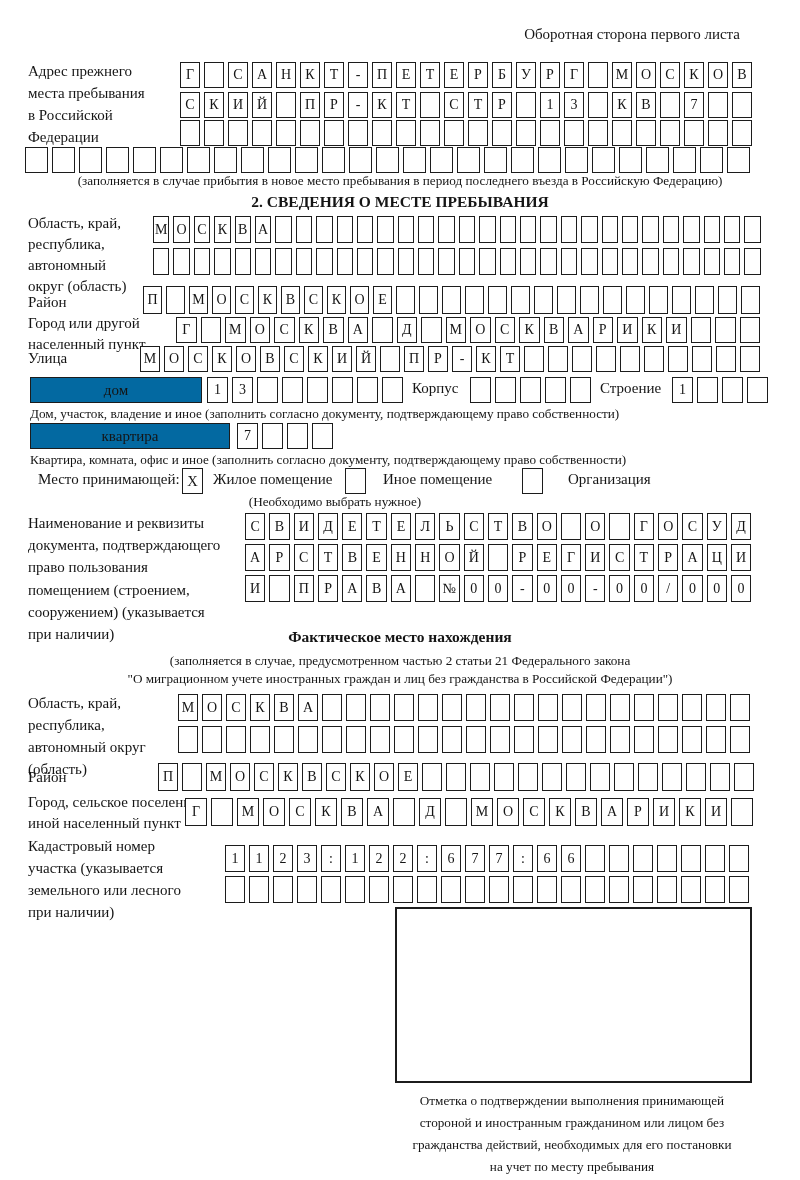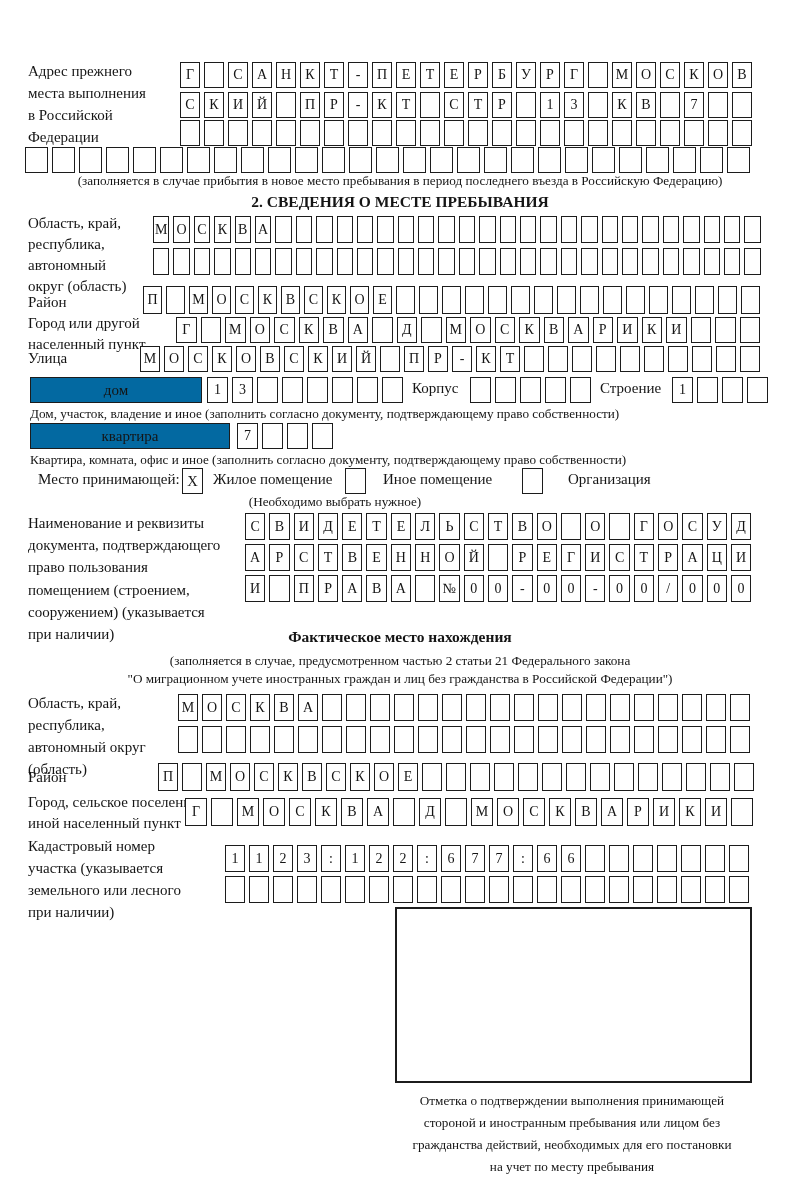--- a/index.html
+++ b/index.html
@@ -32,24 +32,25 @@
   .inlinelabel{position:absolute;font-size:15px;white-space:nowrap;}
   .checkbox{position:absolute;width:21px;height:26px;border:1.6px solid #1c1c1c;box-sizing:border-box;
             display:flex;align-items:center;justify-content:center;font-size:14.5px;background:#fff;}
   .stamp{position:absolute;border:2px solid #1c1c1c;box-sizing:border-box;background:#fff;}
 </style>
 </head>
 <body>
 
 <div class="page">
 
+  <div class="abs" style="top:26px;left:0;width:740px;text-align:right;font-size:15px;">Оборотная сторона первого листа</div>
 
   <div class="abs label" style="left:28px;top:60px;width:150px;">
       <div>Адрес прежнего</div>
-      <div>места выполнения</div>
+      <div>места пребывания</div>
       <div>в Российской</div>
       <div>Федерации</div>
     </div>
   <div class="cells c-s1" style="left:180px;top:62px;">
       <span class="cell">Г</span>
       <span class="cell"></span>
       <span class="cell">С</span>
       <span class="cell">А</span>
       <span class="cell">Н</span>
       <span class="cell">К</span>
@@ -616,18 +617,18 @@
       <span class="cell"></span>
       <span class="cell"></span>
       <span class="cell"></span>
       <span class="cell"></span>
       <span class="cell"></span>
     </div>
 
   <div class="stamp" style="left:395px;top:907px;width:357px;height:176px;"></div>
   <div class="abs caption center" style="left:352px;top:1090px;width:440px;line-height:22px;white-space:normal;">
       <div>Отметка о подтверждении выполнения принимающей</div>
-      <div>стороной и иностранным пребывания или лицом без</div>
+      <div>стороной и иностранным гражданином или лицом без</div>
       <div>гражданства действий, необходимых для его постановки</div>
       <div>на учет по месту пребывания</div>
     </div>
 
 </div>
 
 </body></html>

